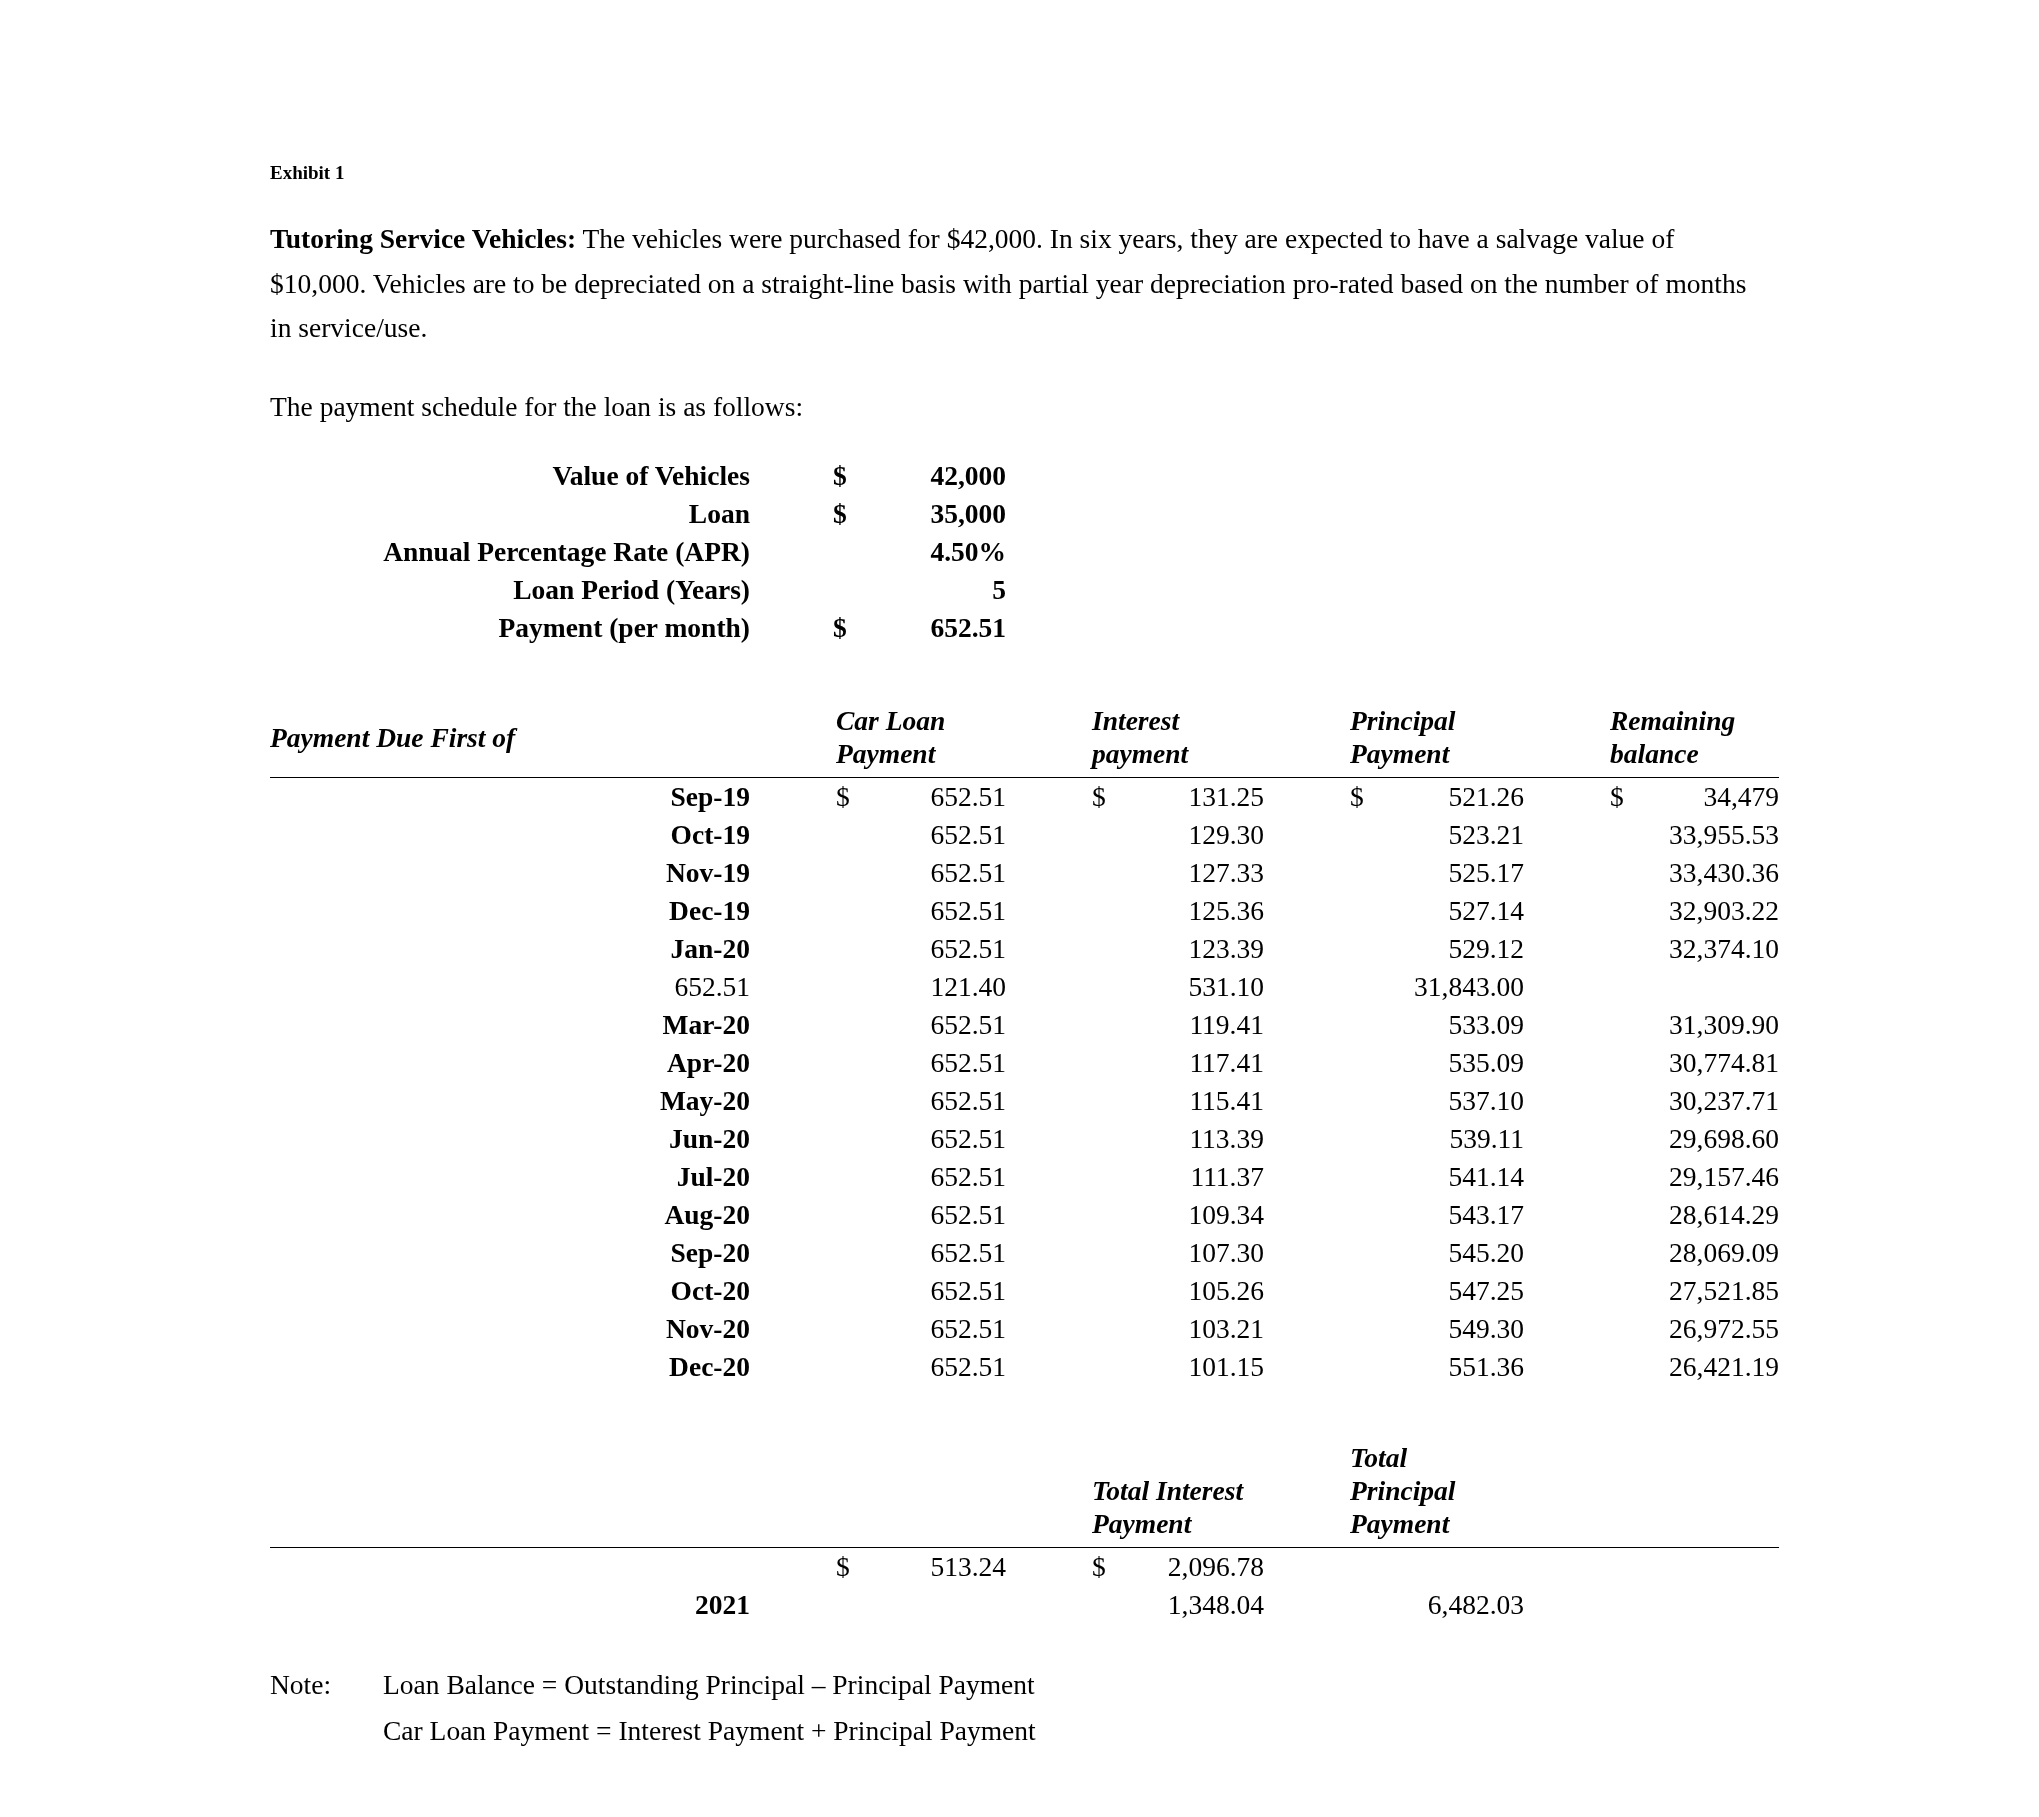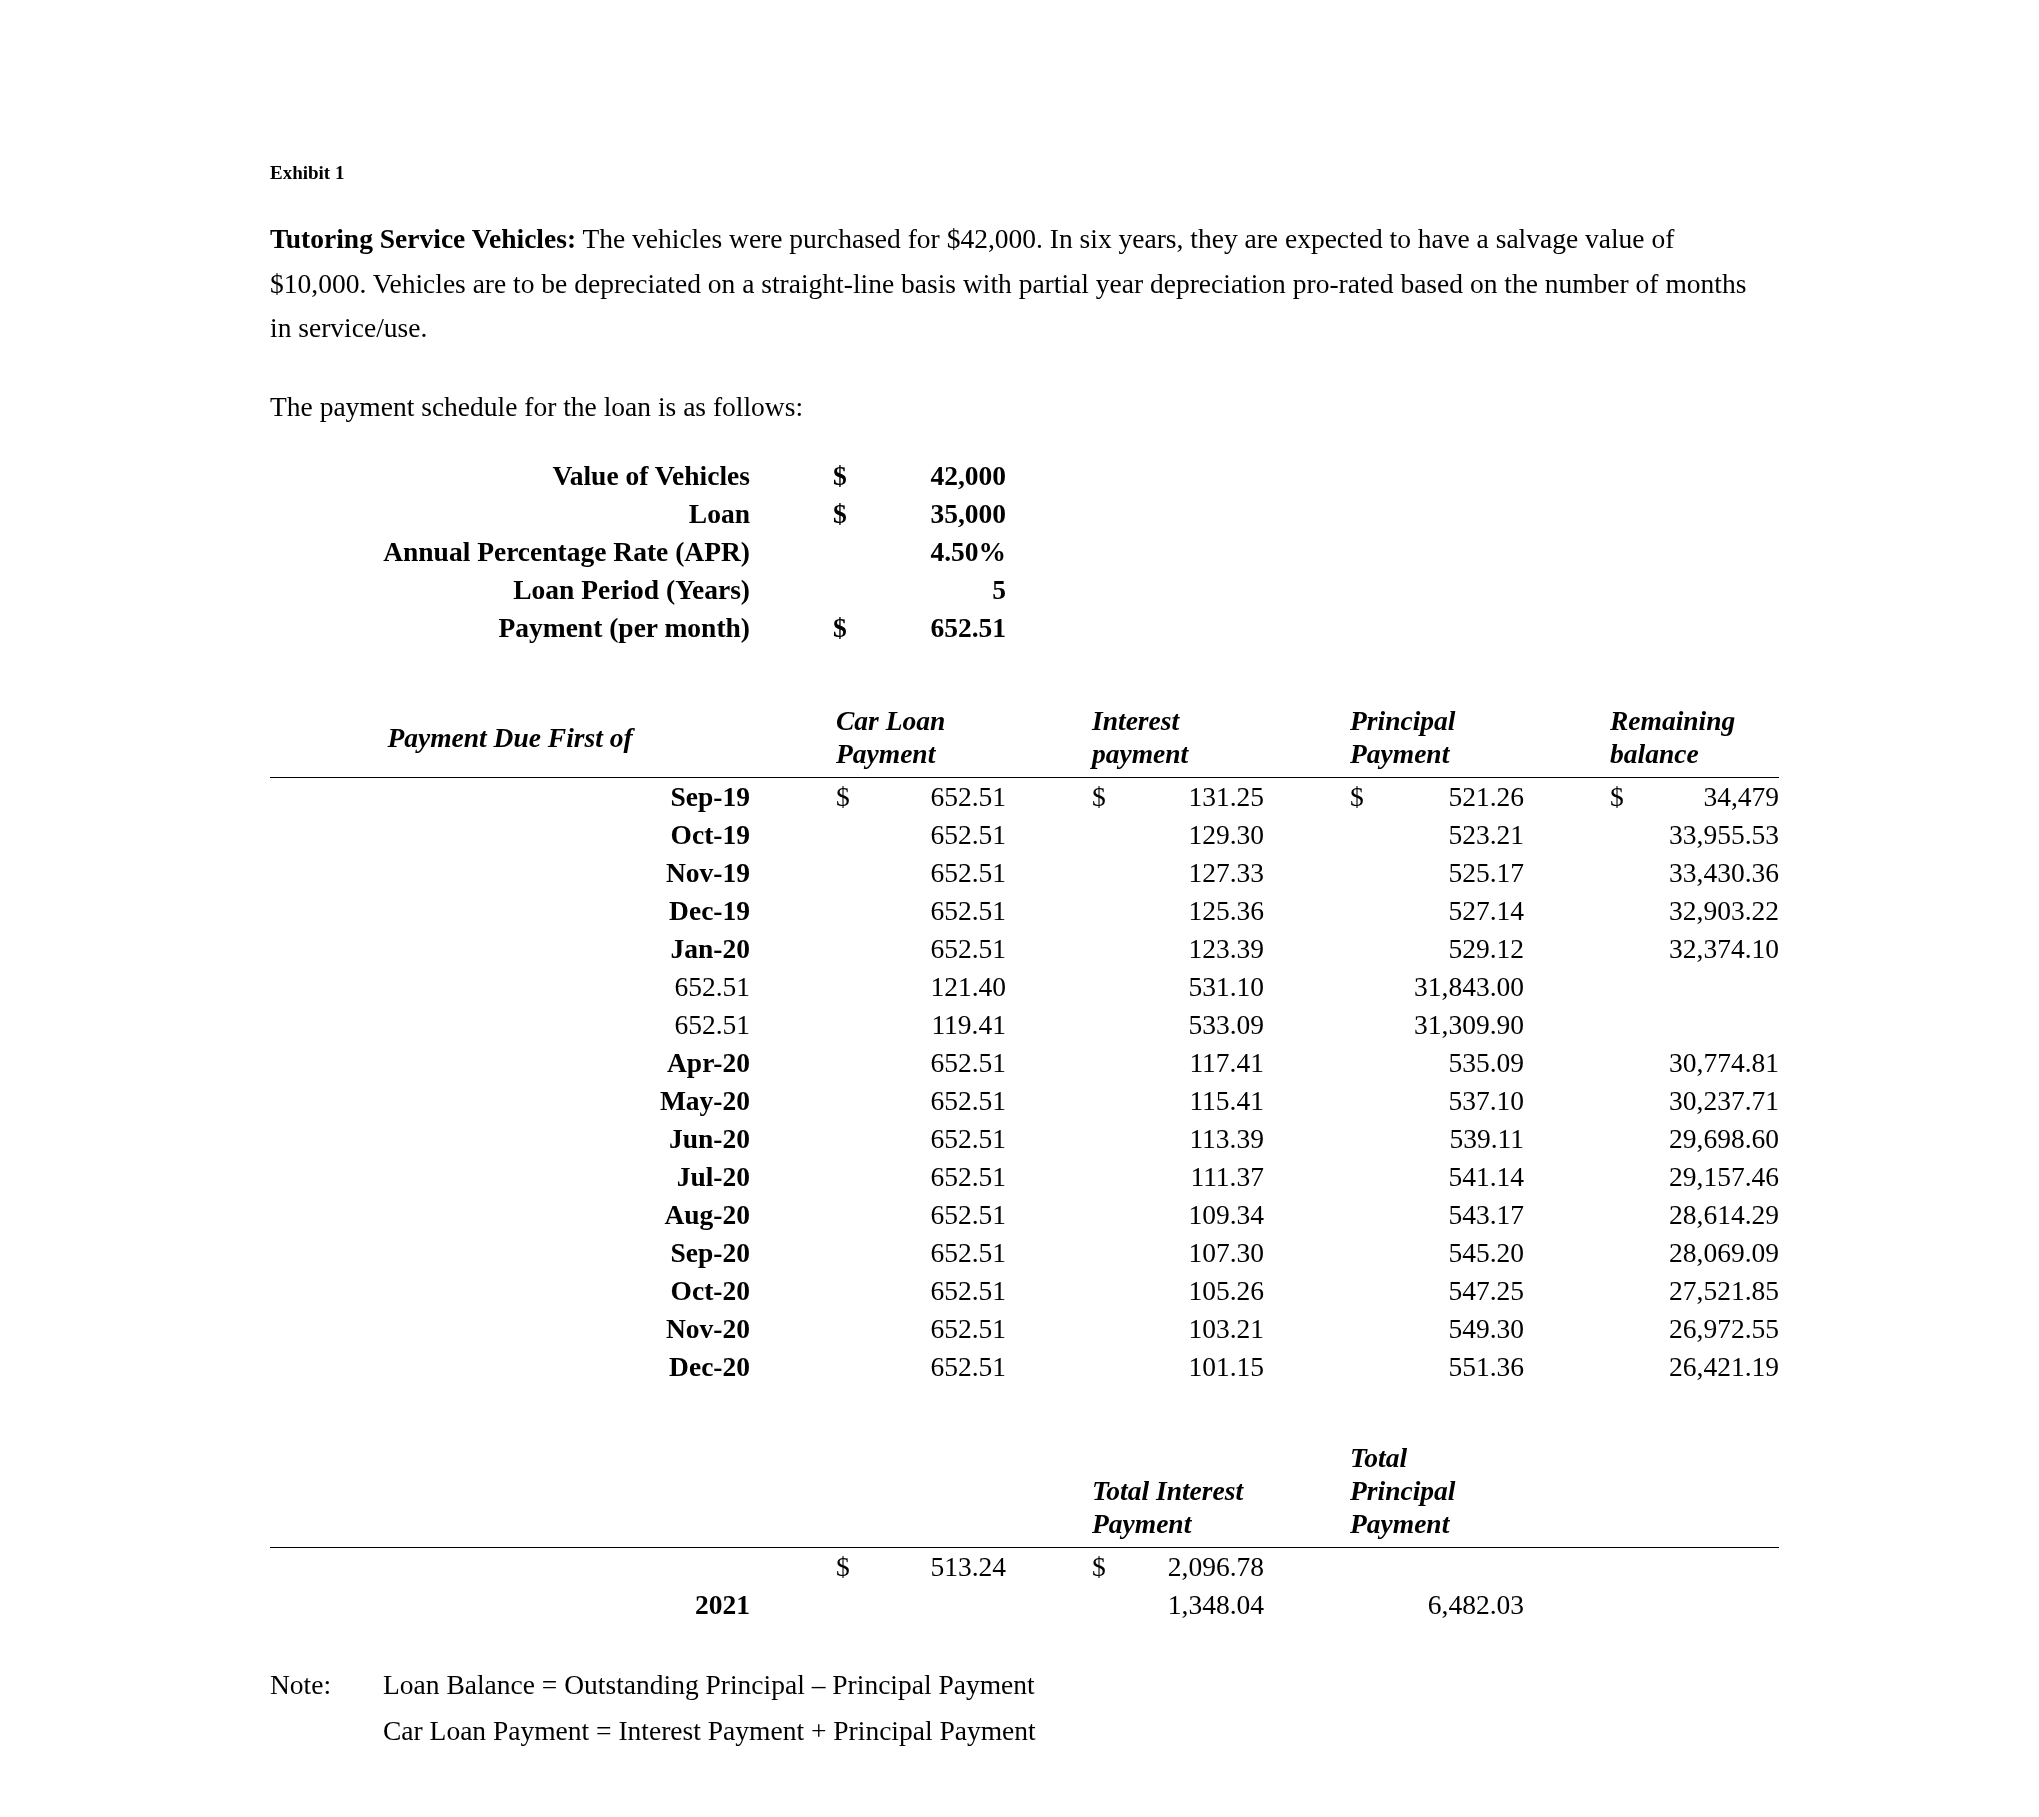--- a/index.html
+++ b/index.html
@@ -27,21 +27,21 @@
   .ls-label { text-align:right; }
   .ls-cur { padding-left:83px; text-align:left; }
   .ls-val { text-align:right; }
 
   
   .grid { display:grid; grid-template-columns:480px 256px 258px 260px 255px; }
 
   .amort { margin-top:57px; }
   .thead { align-items:center; border-bottom:1.7px solid #000; padding-bottom:6.9px; }
   .th { font-weight:bold; font-style:italic; line-height:33px; padding-left:86px; text-align:left; }
-  .th-date { text-align:center; padding-left:0; }
+  .th-date { padding-left:0; }
 
   .trow { line-height:38px; }
   .c.date { font-weight:bold; text-align:right; }
   .c.num { display:flex; justify-content:space-between; padding-left:86px; }
   .c.num .cur { text-align:left; }
   .c.num .amt { text-align:right; }
 
   
   .totals { margin-top:55px; }
   .totals .thead { align-items:end; }
@@ -222,20 +222,21 @@
       <span class="cur"></span>
       <span class="amt">531.10</span>
     </div>
     <div class="c num">
       <span class="cur"></span>
       <span class="amt">31,843.00</span>
     </div>
   </div>
 
   <div class="grid trow">
+    <div class="c date">Mar-20</div>
     <div class="c num">
       <span class="cur"></span>
       <span class="amt">652.51</span>
     </div>
     <div class="c num">
       <span class="cur"></span>
       <span class="amt">119.41</span>
     </div>
     <div class="c num">
       <span class="cur"></span>

